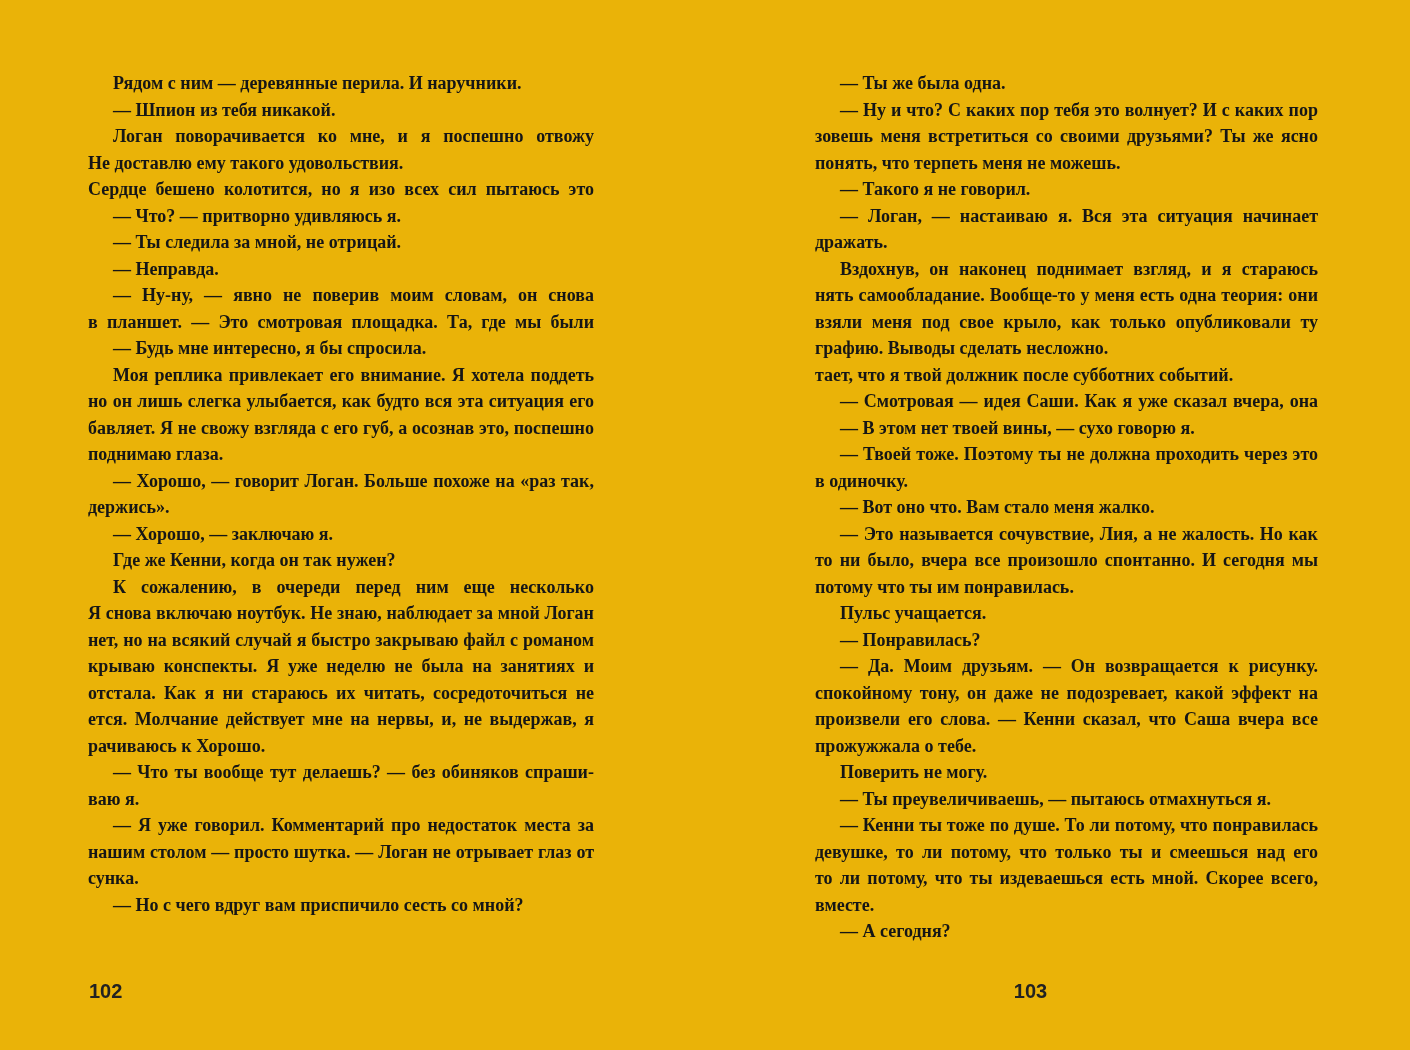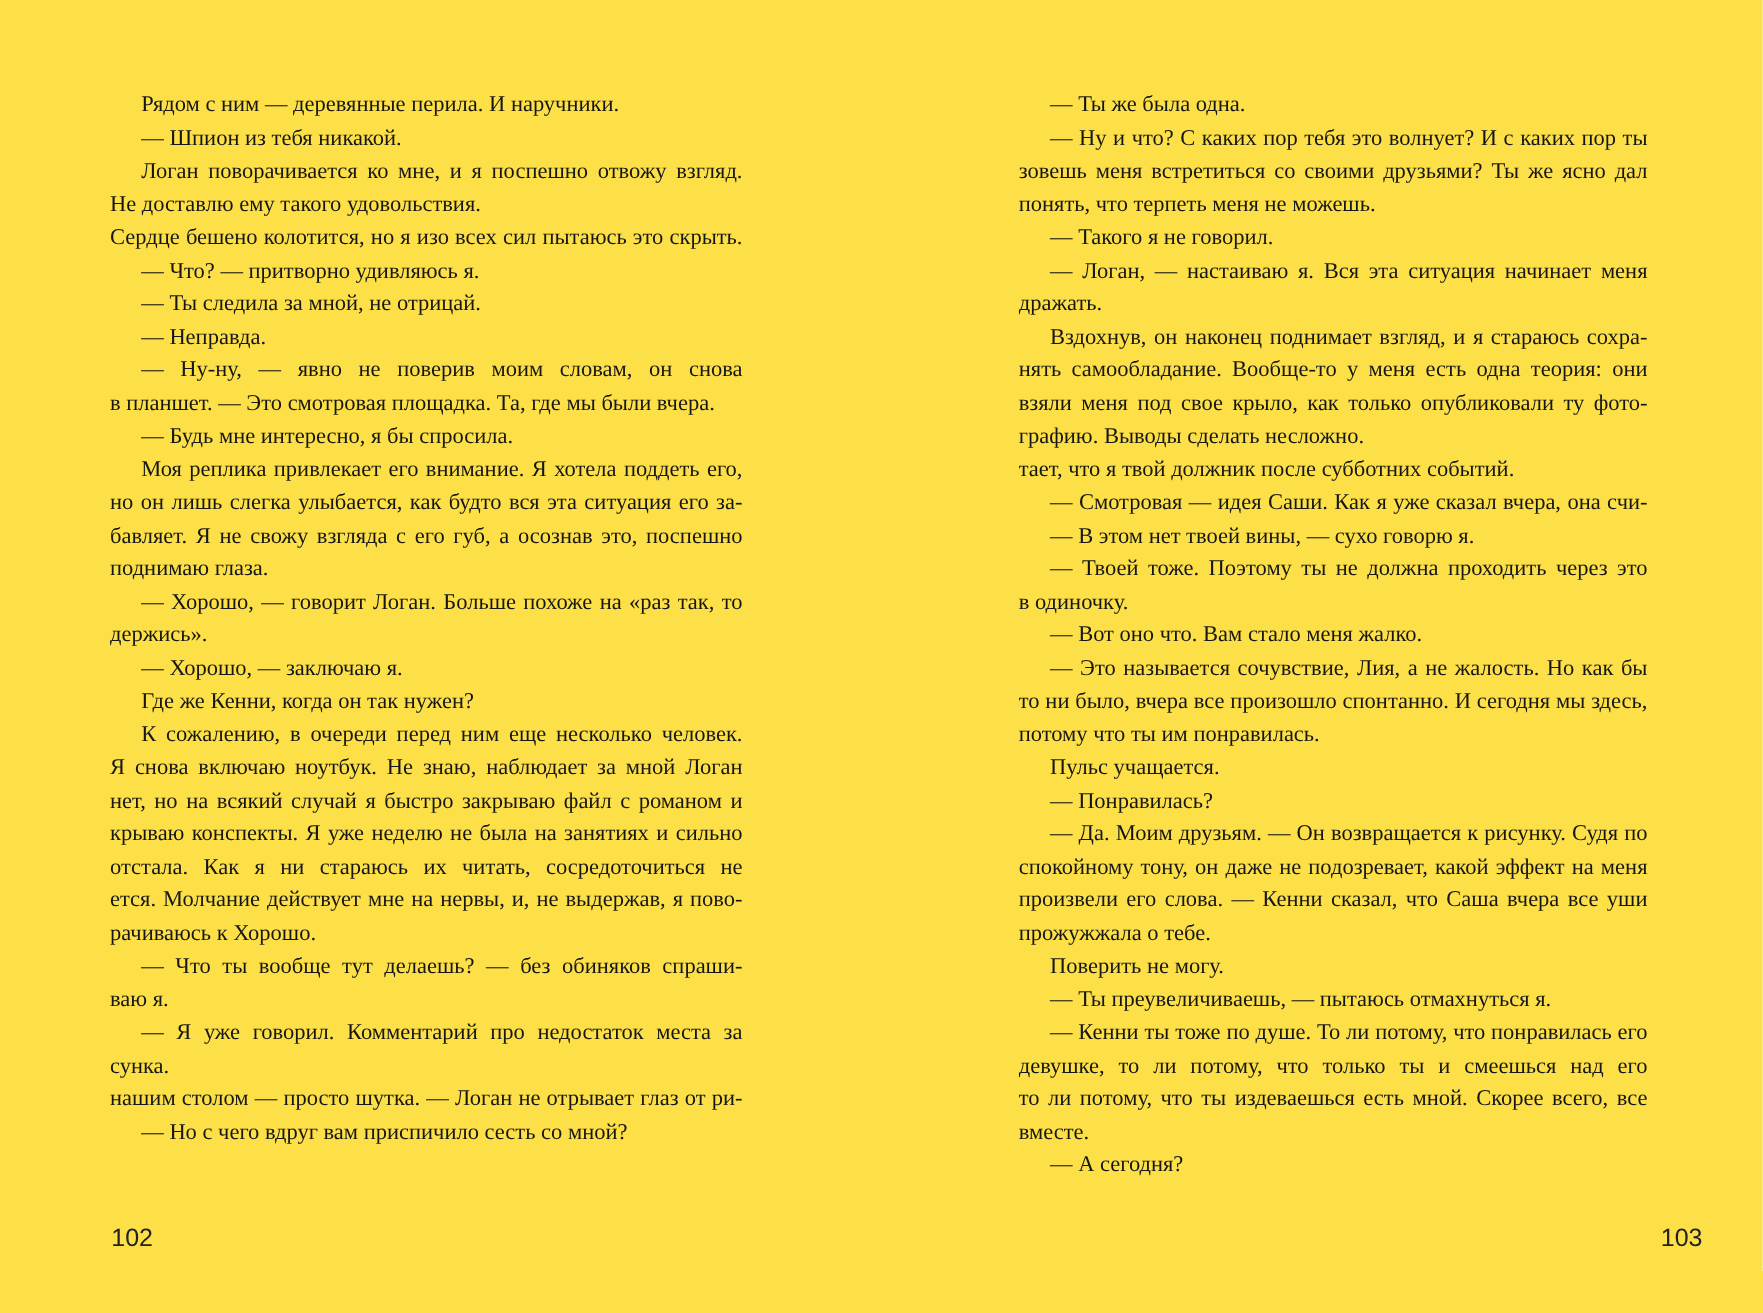--- a/index.html
+++ b/index.html
@@ -9,21 +9,22 @@
   }
   body {
     width: 1410px;
     height: 1050px;
     position: relative;
     overflow: hidden;
   }
   .spread {
     position: absolute;
     inset: 0;
-    background: #fde047;
+    background: #eab308;
+    font-weight: bold;
   }
   .text-block {
     position: absolute;
     top: 70px;
     font-family: "Liberation Serif", "DejaVu Serif", serif;
     font-size: 18px;
     line-height: 26.5px;
     color: #161616;
   }
   #left-text  { left: 88px;  width: 506px; }
@@ -39,21 +40,21 @@
   .line.first { text-indent: 25px; }
   .line.last  { text-align-last: auto; }
   .page-number {
     position: absolute;
     top: 980px;
     font-family: "Liberation Sans", "DejaVu Sans", sans-serif;
     font-size: 20px;
     color: #222222;
   }
   #page-number-left  { left: 89px; }
-  #page-number-right { left: 859px; width: 503px; text-align: right; }
+  #page-number-right { left: 779px; width: 503px; text-align: center; }
 </style>
 </head>
 <body>
 
 <div class="spread">
 
   <div class="text-block" id="left-text">
       <div class="paragraph">
         <div class="line first last">Рядом с ним — деревянные перила. И наручники.</div>
       </div>
@@ -105,22 +106,22 @@
         <div class="line">отстала. Как я ни стараюсь их читать, сосредоточиться не получа-</div>
         <div class="line">ется. Молчание действует мне на нервы, и, не выдержав, я пово-</div>
         <div class="line last">рачиваюсь к Хорошо.</div>
       </div>
       <div class="paragraph">
         <div class="line first">— Что ты вообще тут делаешь? — без обиняков спраши-</div>
         <div class="line last">ваю я.</div>
       </div>
       <div class="paragraph">
         <div class="line first">— Я уже говорил. Комментарий про недостаток места за</div>
+        <div class="line">нашим столом — просто шутка. — Логан не отрывает глаз от ри-</div>
         <div class="line last">сунка.</div>
-        <div class="line">нашим столом — просто шутка. — Логан не отрывает глаз от ри-</div>
       </div>
       <div class="paragraph">
         <div class="line first last">— Но с чего вдруг вам приспичило сесть со мной?</div>
       </div>
     </div>
 
   <div class="text-block" id="right-text">
       <div class="paragraph">
         <div class="line first last">— Ты же была одна.</div>
       </div>

